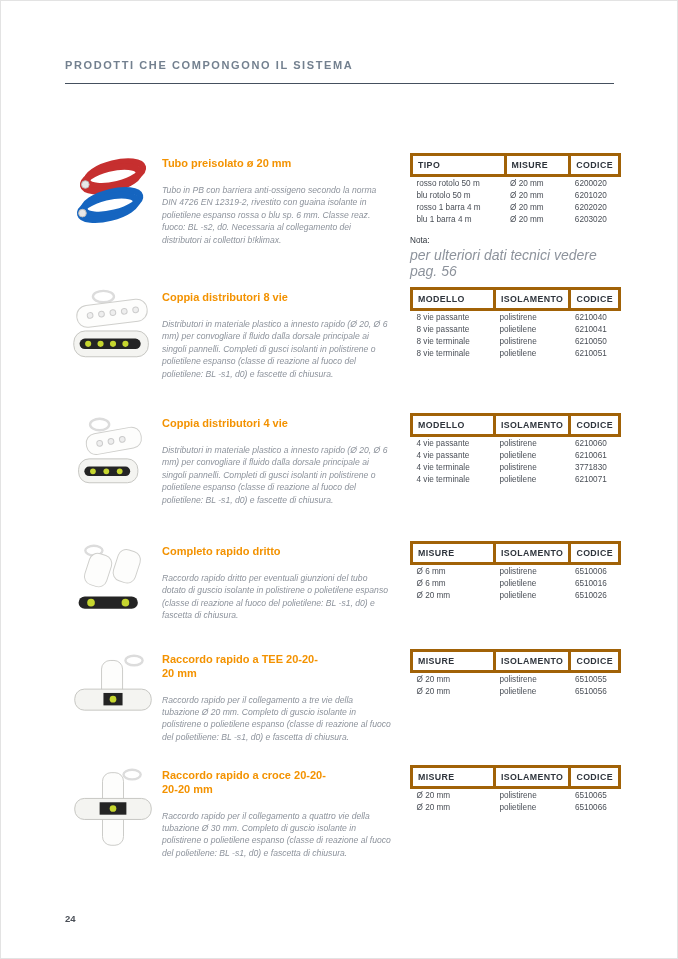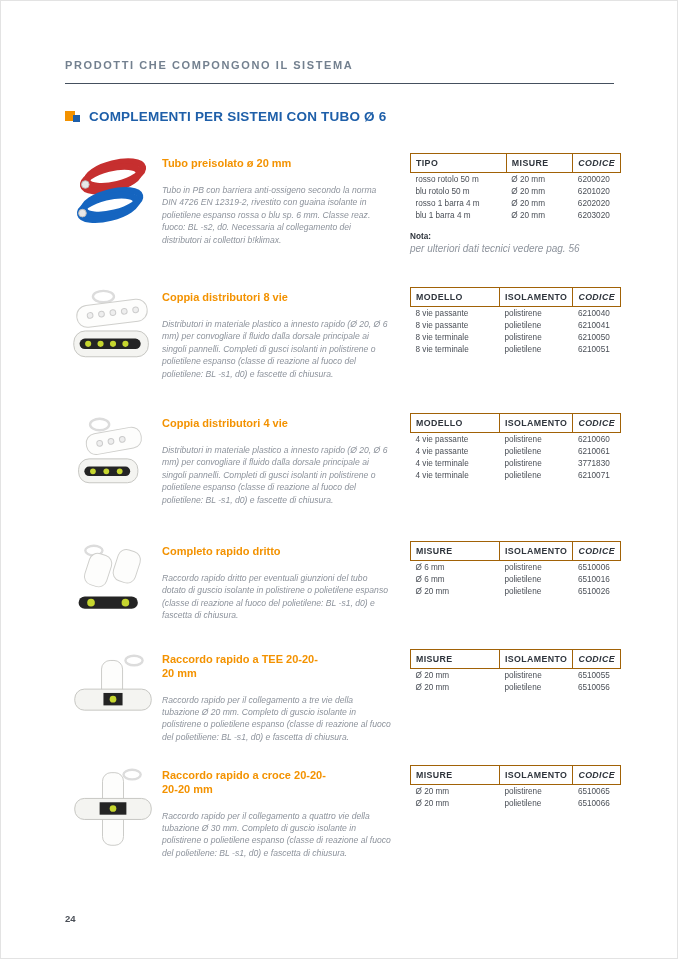--- a/index.html
+++ b/index.html
@@ -39,54 +39,47 @@
   .prod-title {
     font-size:11px; font-weight:bold; color:#f39200;
     max-width:165px; line-height:1.25; margin-bottom:8px;
   }
   .prod-desc {
     font-size:8.6px; font-style:italic; color:#8d939c; line-height:1.45;margin-top:13px;
   }
   .prod-table { position:absolute; left:345px; top:0; width:211px; }
   table.spec-table { border-collapse:collapse; width:100%; }
   table.spec-table th {
-    border:1px solid #a16207; font-size:8.8px; font-weight:bold;
+    border:3px solid #a16207; font-size:8.8px; font-weight:bold;
     color:#2e343c; text-align:left; padding:4px 5px; letter-spacing:0.4px;
     text-transform:uppercase; background:#fff;
   }
   table.spec-table th:nth-child(1){ width:46%; }
   table.spec-table th:nth-child(2){ width:32%; }
-  table.spec-table th:nth-child(3){ width:22%;font-style:italic; }
+  table.spec-table th:nth-child(3){ width:22%; }
   table.spec-table td {
     font-size:8.2px; color:#4a4f57; padding:1.5px 5px; white-space:nowrap;
   }
   table.spec-table tbody tr:first-child td { padding-top:2px; }
   .note-block { margin-top:10px; }
-  .note-label { font-size:8.2px; font-weight:bold; color:#2e343c; margin-bottom:2px; }
-  .note-text  { font-size:10px; font-style:italic; color:#8d939c; }
+  .note-label { font-size:8.2px; font-weight:normal; color:#2e343c; margin-bottom:2px; }
+  .note-text  { font-size:14px; font-style:italic; color:#8d939c; }
   .page-number {
     position:absolute; left:64px; top:912px; font-size:9.5px; font-weight:bold; color:#4a4f57;
   }
   svg { display:block; }
 </style>
 </head>
 <body>
 
 <div class="page">
 
   <div class="doc-header">PRODOTTI CHE COMPONGONO IL SISTEMA</div>
   <div class="doc-rule"></div>
 
-  <div class="page-title-row">
-    <span class="bullet-squares">
-      <span class="sq-orange"></span>
-      <span class="sq-blue"></span>
-    </span>
-    <span class="page-title">COMPLEMENTI PER SISTEMI CON TUBO Ø 6</span>
-  </div>
 
   <div class="section" style="top:152px;">
     <div class="prod-image">
       <svg viewBox="0 0 100 88" width="96" height="84">
         <g fill="none" stroke="#c62f2f" stroke-width="7">
           <ellipse cx="52" cy="22" rx="30" ry="11" transform="rotate(-14 52 22)"></ellipse>
           <ellipse cx="48" cy="27" rx="30" ry="11" transform="rotate(-14 48 27)"></ellipse>
         </g>
         <g fill="none" stroke="#1565c0" stroke-width="7">
           <ellipse cx="49" cy="52" rx="30" ry="11" transform="rotate(-14 49 52)"></ellipse>

